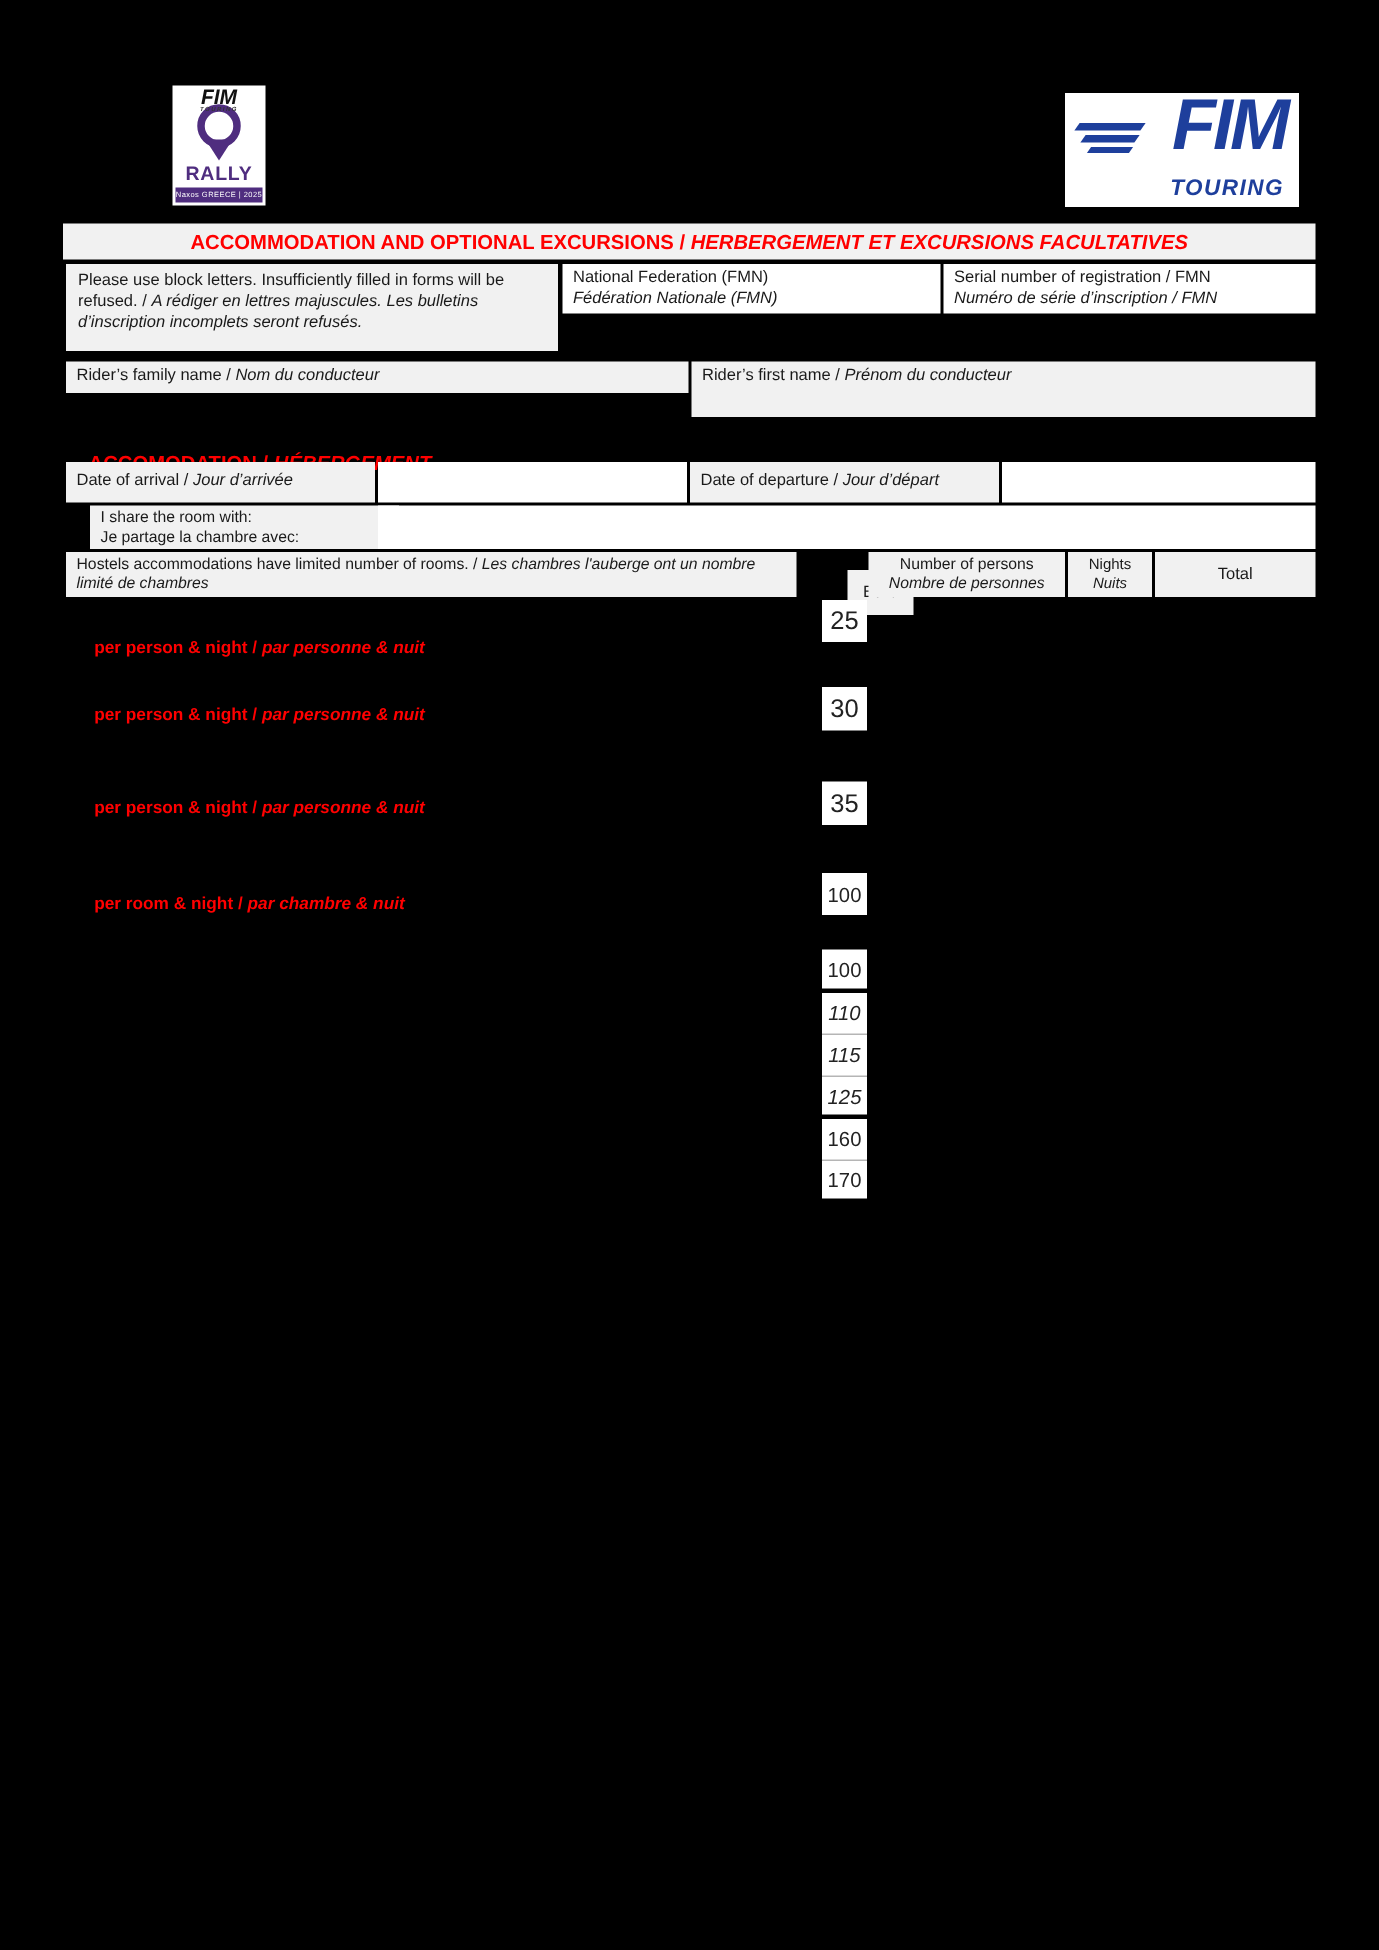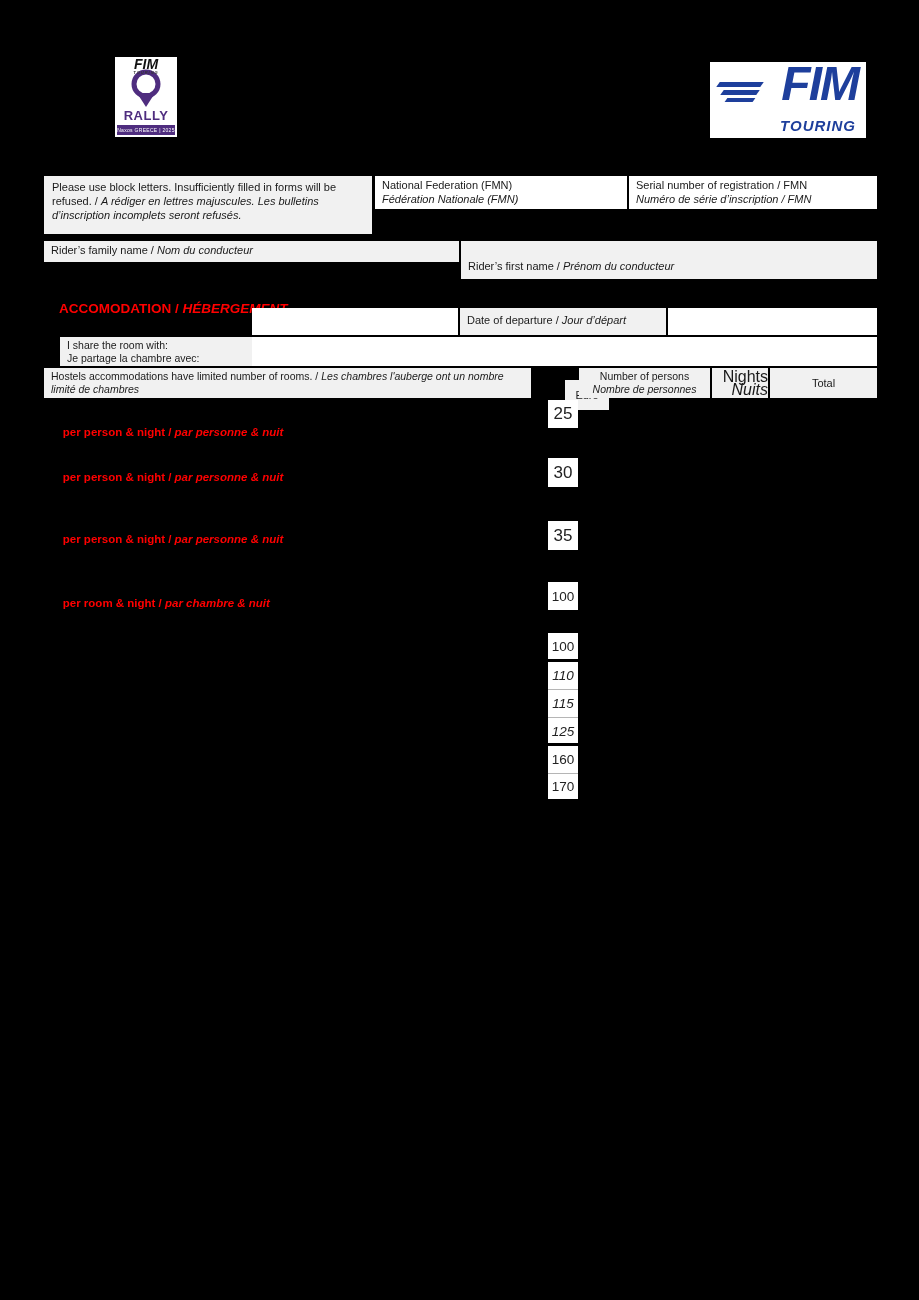--- a/index.html
+++ b/index.html
@@ -36,39 +36,39 @@
   .header-bar{left:42px;top:149px;width:835px;height:24px;background:#f1f1f1;
               display:flex;align-items:center;justify-content:center;
               font-size:13.5px;white-space:pre;}
   .instructions{left:44px;top:176px;width:328px;height:58px;padding:4px 8px;
                 font-size:11px;line-height:14px;}
   .fed-box{left:375px;top:176px;width:252px;height:33px;padding:2px 7px;
            font-size:11px;line-height:14px;}
   .serial-box{left:629px;top:176px;width:248px;height:33px;padding:2px 7px;
               font-size:11px;line-height:14px;}
   .rider-family{left:44px;top:241px;width:415px;height:21px;padding:3px 7px;font-size:11px;}
-  .rider-first{left:461px;top:241px;width:416px;height:37px;padding:19px 7px;font-size:11px;}
+  .rider-first{left:461px;top:241px;width:416px;height:37px;padding:3px 7px;font-size:11px;}
   .section-title{left:44px;top:286px;font-size:13.5px;white-space:pre;}
 
   .arr-label{left:44px;top:308px;width:206px;height:27px;padding:6px 7px;font-size:11px;}
   .arr-input{left:252px;top:308px;width:206px;height:27px;}
   .dep-label{left:460px;top:308px;width:206px;height:27px;padding:6px 7px;font-size:11px;}
   .dep-input{left:668px;top:308px;width:209px;height:27px;}
   .share-label{left:60px;top:337px;width:206px;height:29px;padding:2px 7px;
                font-size:10.5px;line-height:13px;}
   .share-input{left:252px;top:337px;width:625px;height:29px;}
 
   .note-cell{left:44px;top:368px;width:487px;height:30px;padding:2px 7px;
              font-size:10.5px;line-height:13px;}
   .euro-hdr{left:533px;top:380px;width:44px;height:30px;display:flex;
             align-items:center;justify-content:center;font-size:11px;margin-left:32px;}
   .persons-hdr{left:579px;top:368px;width:131px;height:30px;text-align:center;
                font-size:10.5px;line-height:13px;padding-top:2px;}
-  .nights-hdr{left:712px;top:368px;width:56px;height:30px;text-align:right;
-              font-size:16px;line-height:13px;padding-top:2px;}
+  .nights-hdr{left:712px;top:368px;width:56px;height:30px;text-align:center;
+              font-size:10px;line-height:13px;padding-top:2px;}
   .total-hdr{left:770px;top:368px;width:107px;height:30px;display:flex;
              align-items:center;justify-content:center;font-size:11px;}
 
   .price-label{left:50px;font-size:11.5px;white-space:pre;}
   .pl-1{top:414px;} .pl-2{top:459px;} .pl-3{top:521px;} .pl-4{top:585px;}
   .euro-box{left:548px;width:30px;background:#fff;display:flex;align-items:center;
             justify-content:center;font-size:17px;color:#222;}
   .eb-1{top:400px;height:28px;} .eb-2{top:458px;height:29px;} .eb-3{top:521px;height:29px;}
   .eb-4{top:582px;height:28px;font-size:13.5px;}
 
@@ -105,20 +105,23 @@
   <div class="abs touring-logo">
     <div class="tl-lines">
         <i></i>
         <i></i>
         <i></i>
       </div>
     <div class="tl-fim">FIM</div>
     <div class="tl-touring">TOURING</div>
   </div>
 
+  <div class="abs header-bar">
+    <span class="red">ACCOMMODATION AND OPTIONAL EXCURSIONS / </span><span class="red it">HERBERGEMENT ET EXCURSIONS FACULTATIVES</span>
+  </div>
 
   <div class="abs gray instructions">
     <span>Please use block letters. Insufficiently filled in forms will be refused. / </span><span class="it">A rédiger en lettres majuscules. Les bulletins d’inscription incomplets seront refusés.</span>
   </div>
 
   <div class="abs white fed-box">
     <span>National Federation (FMN)</span><br>
     <span class="it">Fédération Nationale (FMN)</span>
   </div>
 
@@ -131,20 +134,23 @@
     <span>Rider’s family name / </span><span class="it">Nom du conducteur</span>
   </div>
   <div class="abs gray rider-first">
     <span>Rider’s first name / </span><span class="it">Prénom du conducteur</span>
   </div>
 
   <div class="abs section-title">
     <span class="red">ACCOMODATION / </span><span class="red it">HÉBERGEMENT</span>
   </div>
 
+  <div class="abs gray arr-label">
+    <span>Date of arrival / </span><span class="it">Jour d’arrivée</span>
+  </div>
   <div class="abs white arr-input"></div>
   <div class="abs gray dep-label">
     <span>Date of departure / </span><span class="it">Jour d’départ</span>
   </div>
   <div class="abs white dep-input"></div>
 
   <div class="abs gray share-label">
     <span>I share the room with:</span><br>
     <span>Je partage la chambre avec:</span>
   </div>

